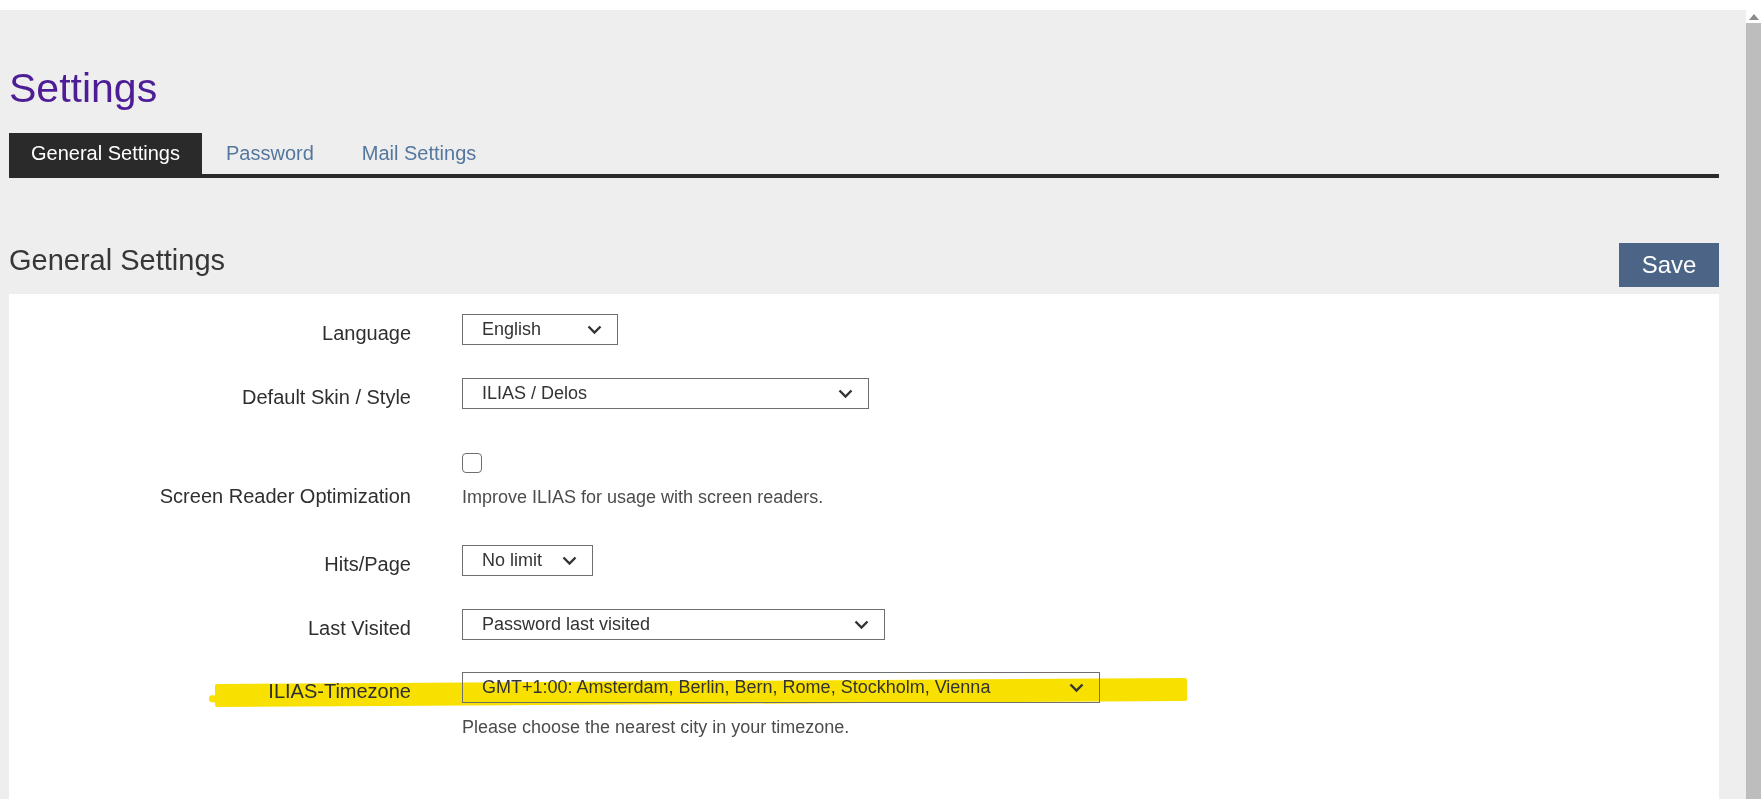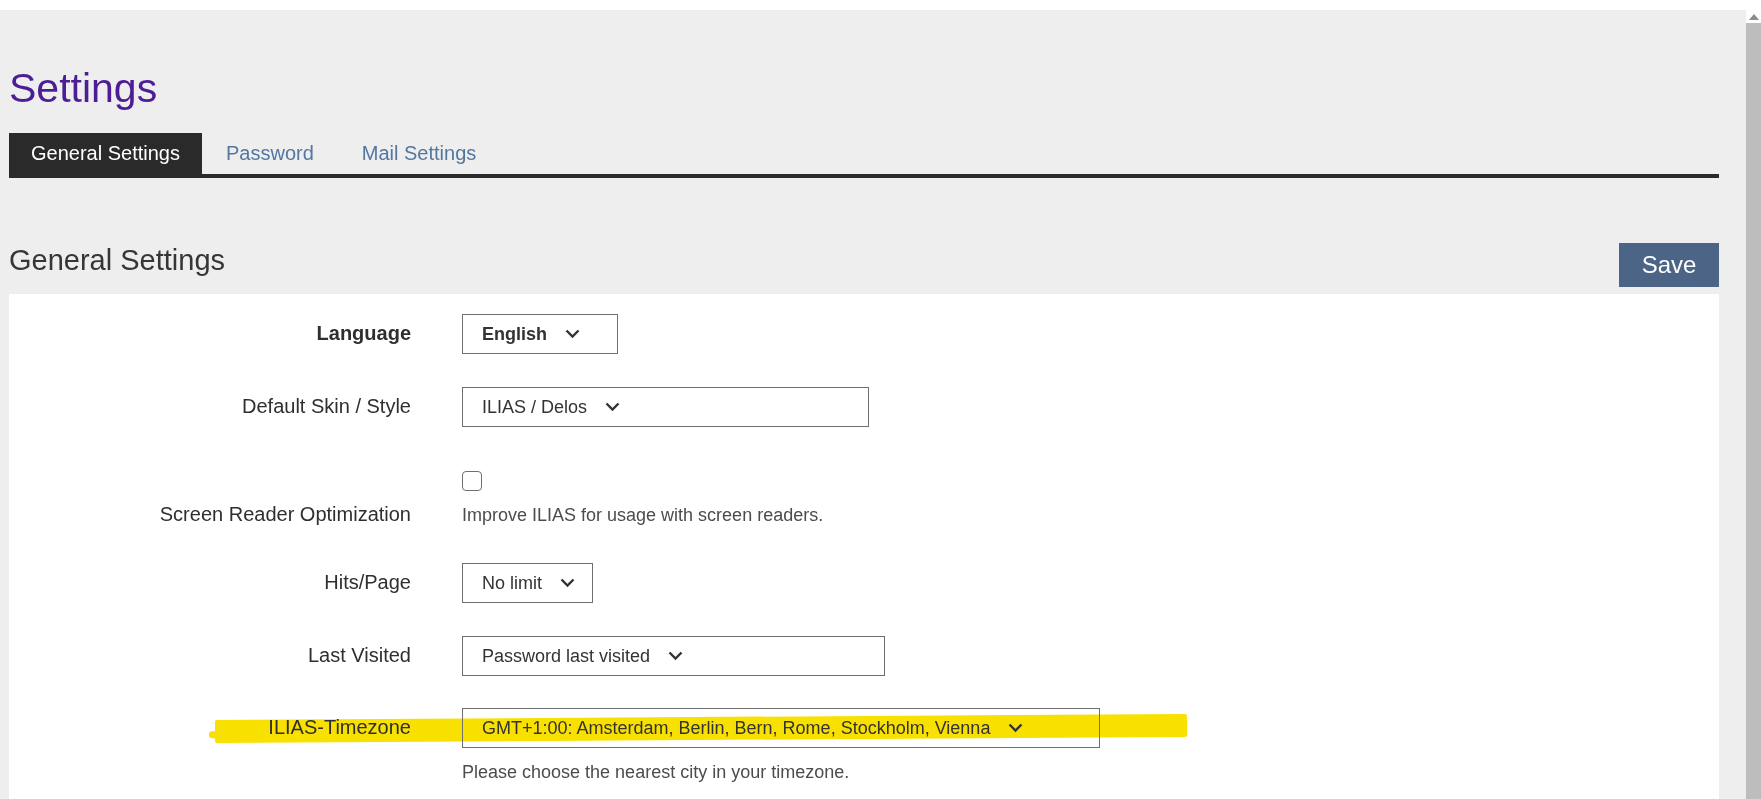--- a/index.html
+++ b/index.html
@@ -108,46 +108,47 @@
     font-size: 20px;
     color: #2f2f2f;
     padding-top: 8px;
     position: relative; z-index: 1;
   }
   .row-content {
     margin-left: 51px;
     position: relative; z-index: 1;
   }
   .selectbox {
-    height: 40px;
+    height: 31px;
     border: 1px solid #6f6f6f;
     background: #ffffff;
     display: flex;
     align-items: center;
+    justify-content: space-between;
     padding: 0 15px 0 19px;
     font-size: 18px;
     color: #333333;
     cursor: pointer;
   }
   .selectbox .chev { margin-left: 18px; flex: 0 0 auto; display: flex; }
   .checkbox {
     width: 20px; height: 20px;
     border: 1px solid #6f6f6f;
     border-radius: 4px;
     background: #ffffff;
     margin-top: 7px;
     cursor: pointer;
   }
   .byline {
     font-size: 18px;
     color: #4c4c4c;
     margin-top: 14px;
   }
   
-  .row-language      { margin-bottom: 33px; font-weight: bold; }
+  .row-language      { margin-bottom: 33px; }
   .row-skin          { margin-bottom: 43px; }
   .row-screenreader  { margin-bottom: 37px; align-items: flex-end; }
   .row-hits          { margin-bottom: 33px; }
   .row-lastvisited   { margin-bottom: 32px; }
   .row-timezone .byline { }
   
   .row-timezone .selectbox { background: transparent; }
   .highlight-marker {
     position: absolute;
     left: 206px; top: 9px;

